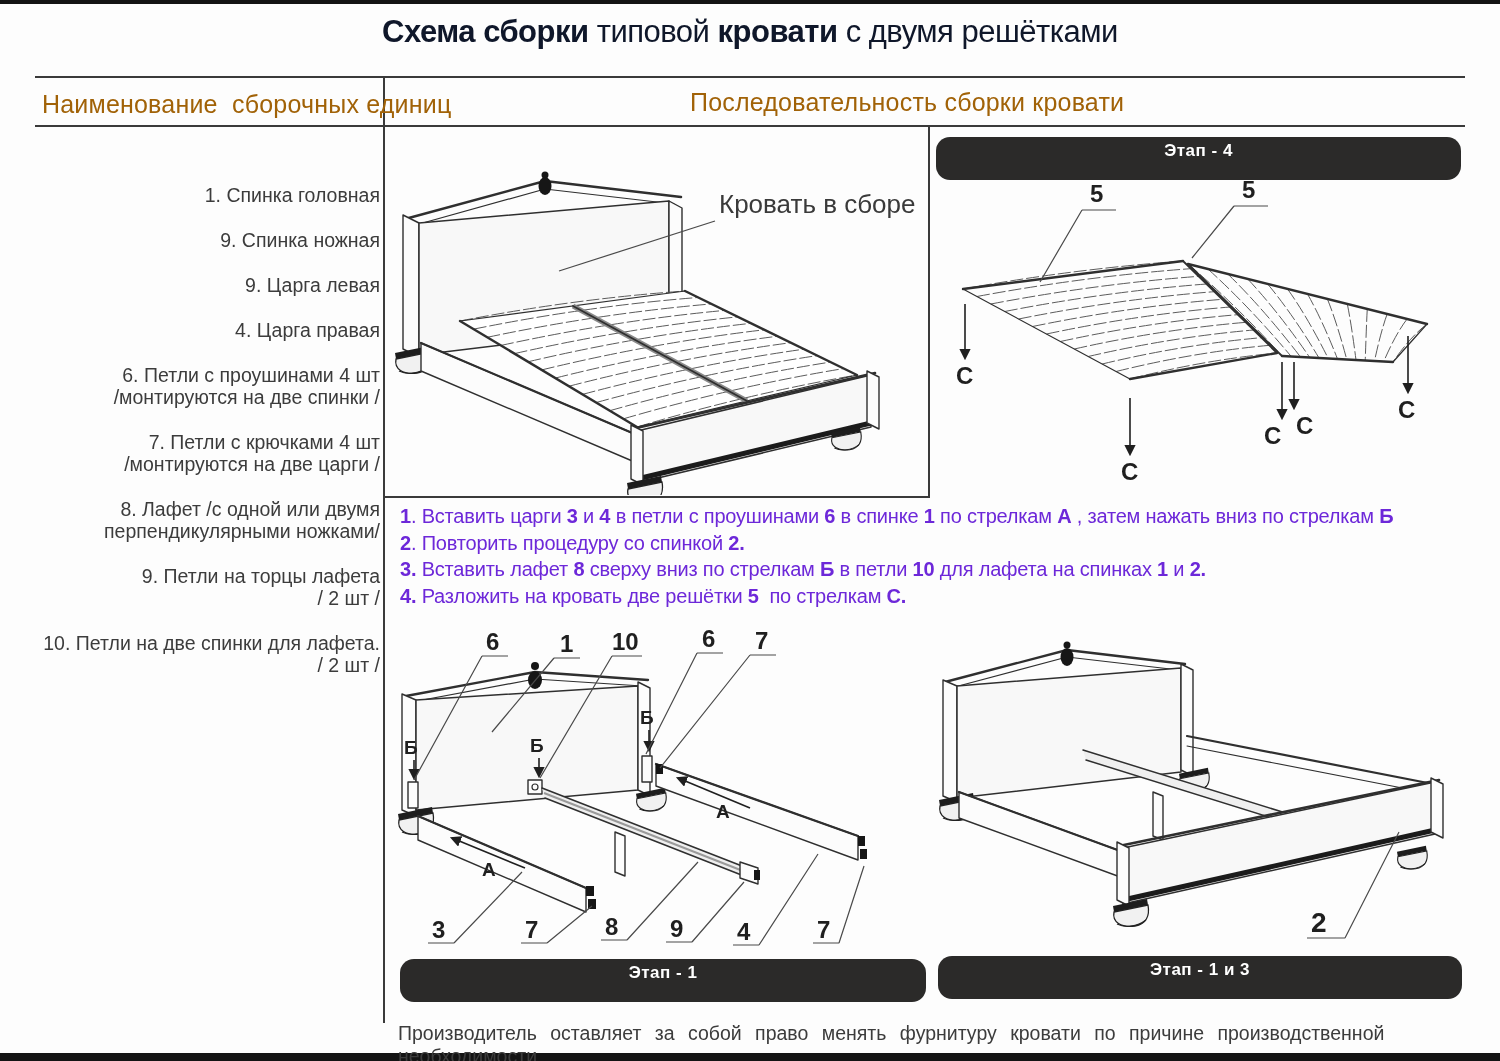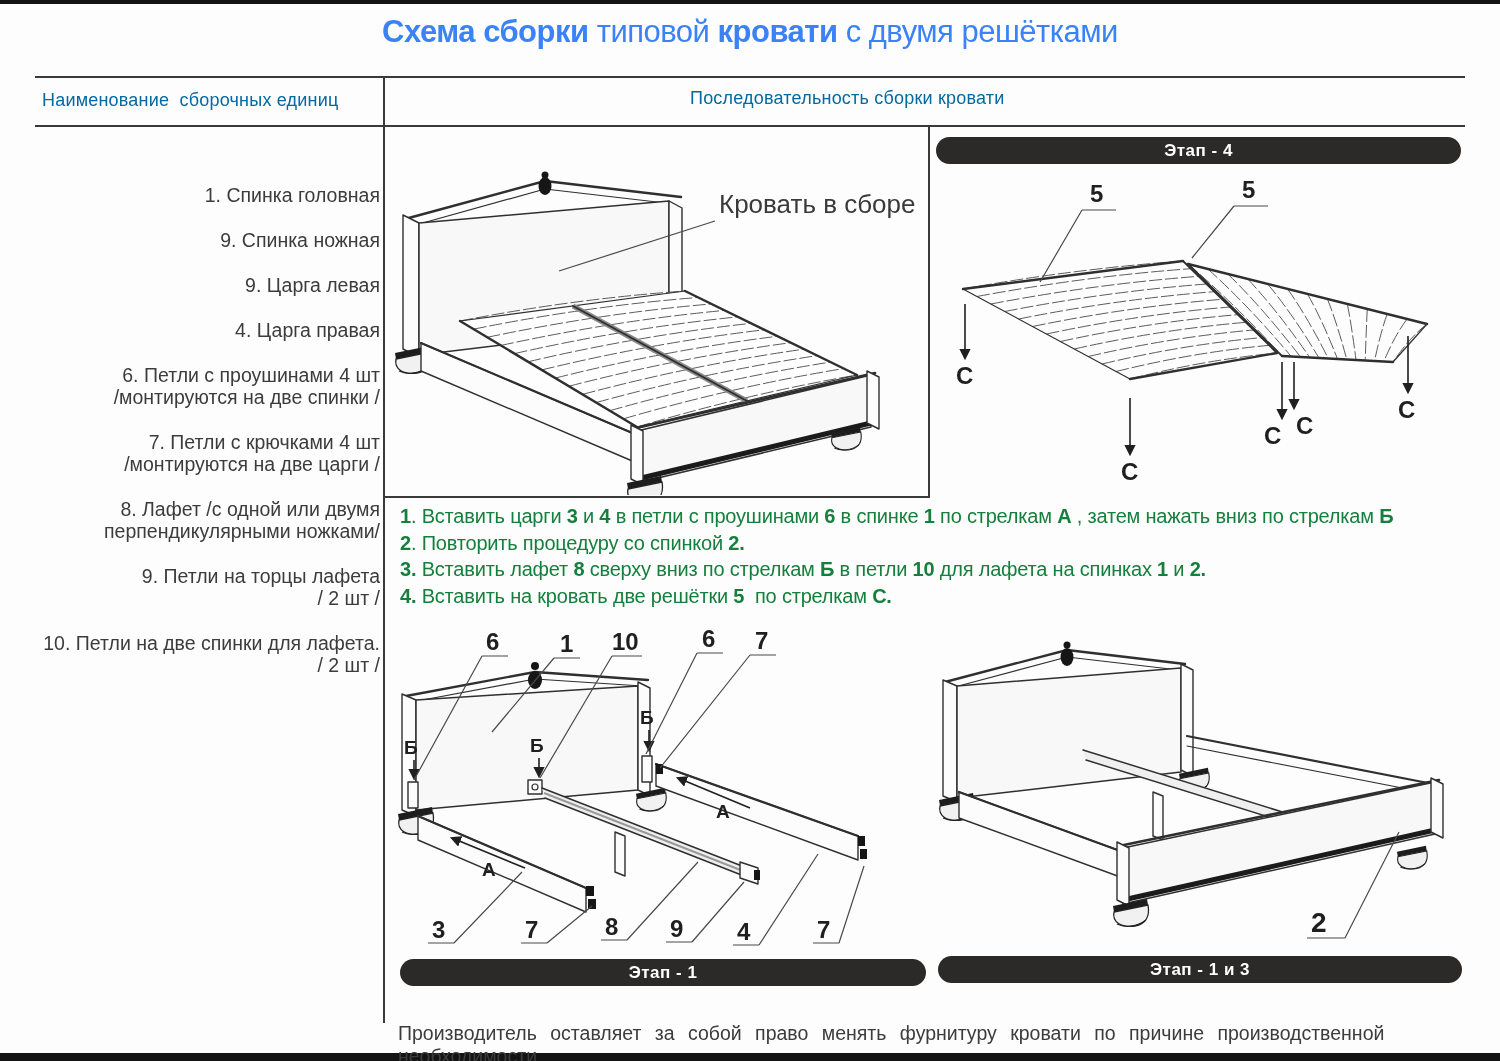--- a/index.html
+++ b/index.html
@@ -1,29 +1,29 @@
 <!DOCTYPE html>
 <html><head>
 <meta charset="utf-8">
 <style>
   html,body{margin:0;padding:0;background:#e8e8e8;}
   #page{position:relative;width:1500px;height:1061px;background:#fdfdfd;margin:0 auto;
         font-family:"Liberation Sans","DejaVu Sans",sans-serif;color:#333;overflow:hidden;}
   .abs{position:absolute;}
   .bar{background:#141414;}
-  #title{top:14px;left:0;width:1500px;text-align:center;font-size:31px;color:#3b82f6;letter-spacing:-0.5px;}
+  #title{top:14px;left:0;width:1500px;text-align:center;font-size:31px;color:#0f172a;letter-spacing:-0.5px;}
   #title .b{font-weight:700;}
   .rule{background:#3a3a3a;}
-  .colhdr{font-size:18px;color:#0369a1;letter-spacing:0.2px;white-space:pre;}
+  .colhdr{font-size:25px;color:#a16207;letter-spacing:0.2px;white-space:pre;}
   #parts{top:184px;left:40px;width:340px;text-align:right;}
   .pitem{font-size:19.5px;line-height:22px;color:#3c3c3c;margin-bottom:23px;white-space:pre-line;}
   .pill{background:#2b2a29;border-radius:14px;color:#fff;font-weight:700;font-size:17px;
-        text-align:center;line-height:27px;height:27px;letter-spacing:0.5px;}
+        text-align:center;line-height:27px;height:43px;letter-spacing:0.5px;}
   #instr{top:503px;left:400px;width:1060px;}
-  .iline{font-size:20px;line-height:26.5px;color:#15803d;letter-spacing:-0.2px;white-space:pre-wrap;}
+  .iline{font-size:20px;line-height:26.5px;color:#6d28d9;letter-spacing:-0.2px;white-space:pre-wrap;}
   .iline .b{font-weight:700;}
   #footer{top:1022px;left:398px;width:1066px;font-size:19.5px;color:#3c3c3c;word-spacing:8px;}
   svg{display:block;}
   svg .ln{stroke:#2f2f2f;fill:none;stroke-linecap:round;stroke-linejoin:round;}
   svg .face{fill:#f8f8f8;stroke:#2f2f2f;stroke-width:1.5;stroke-linejoin:round;}
   svg .face2{fill:#fcfcfc;stroke:#2f2f2f;stroke-width:1.4;stroke-linejoin:round;}
   svg .dark{fill:#161616;stroke:none;}
   svg .slats path{stroke:#5c5c5c;stroke-width:1;fill:none;stroke-dasharray:13 3;}
   svg .leader{stroke:#4a4a4a;stroke-width:1.2;fill:none;}
   svg .plabel{font:700 24px "Liberation Sans","DejaVu Sans",sans-serif;fill:#1f1f1f;}
@@ -202,21 +202,21 @@
       <text class="clabel" x="366" y="266">C</text>
       <path class="arrow" d="M478,168 L478,224" marker-end="url(#ah4)"></path>
       <text class="clabel" x="468" y="250">C</text>
     </g>
   </svg>
 
   <div id="instr" class="abs">
     <div class="iline"><span class="b">1</span><span>. Вставить царги </span><span class="b">3</span><span> и </span><span class="b">4</span><span> в петли с проушинами </span><span class="b">6</span><span> в спинке </span><span class="b">1</span><span> по стрелкам </span><span class="b">А</span><span> , затем нажать вниз по стрелкам </span><span class="b">Б</span></div>
     <div class="iline"><span class="b">2</span><span>. Повторить процедуру со спинкой </span><span class="b">2.</span></div>
     <div class="iline"><span class="b">3.</span><span> Вставить лафет </span><span class="b">8</span><span> сверху вниз по стрелкам </span><span class="b">Б</span><span> в петли </span><span class="b">10</span><span> для лафета на спинках </span><span class="b">1</span><span> и </span><span class="b">2.</span></div>
-    <div class="iline"><span class="b">4.</span><span> Вставить на кровать две решётки </span><span class="b">5</span><span>  по стрелкам </span><span class="b">С.</span></div>
+    <div class="iline"><span class="b">4.</span><span> Разложить на кровать две решётки </span><span class="b">5</span><span>  по стрелкам </span><span class="b">С.</span></div>
   </div>
 
   <svg class="abs" style="top:620px;left:390px;" width="540" height="334" viewBox="0 0 540 334">
     <defs>
       <marker id="ah1" viewBox="0 0 10 10" refX="8" refY="5" markerWidth="7" markerHeight="7" orient="auto">
         <path d="M0,0 L10,5 L0,10 Z" fill="#1f1f1f"></path>
       </marker>
     </defs>
     <g>
       <path class="ln" d="M16,76 L145,52 L258,60" stroke-width="2.4"></path>

